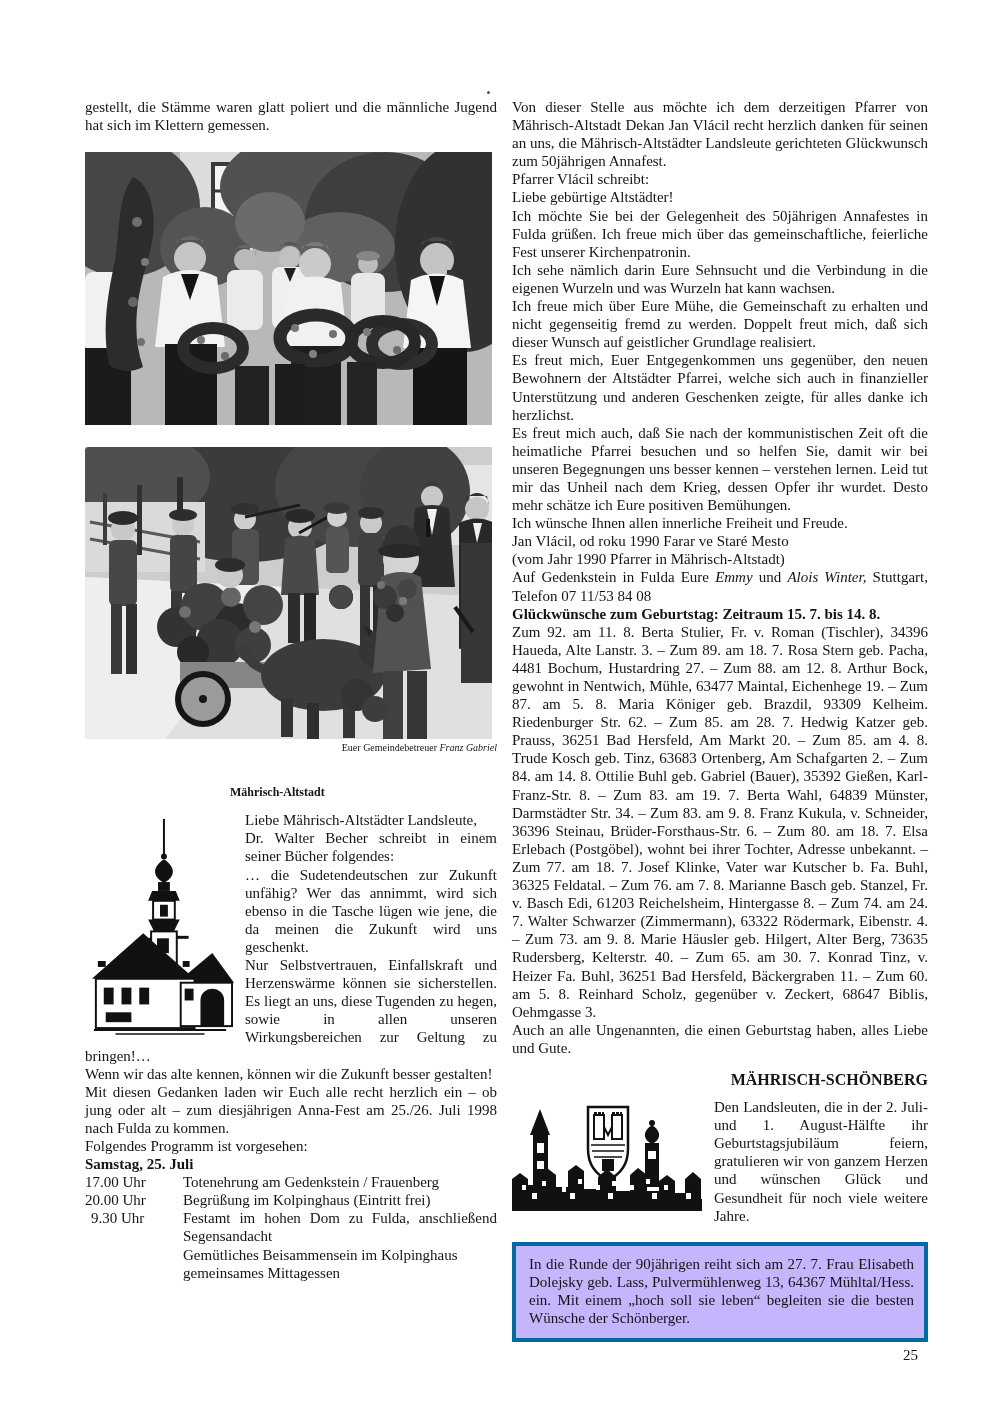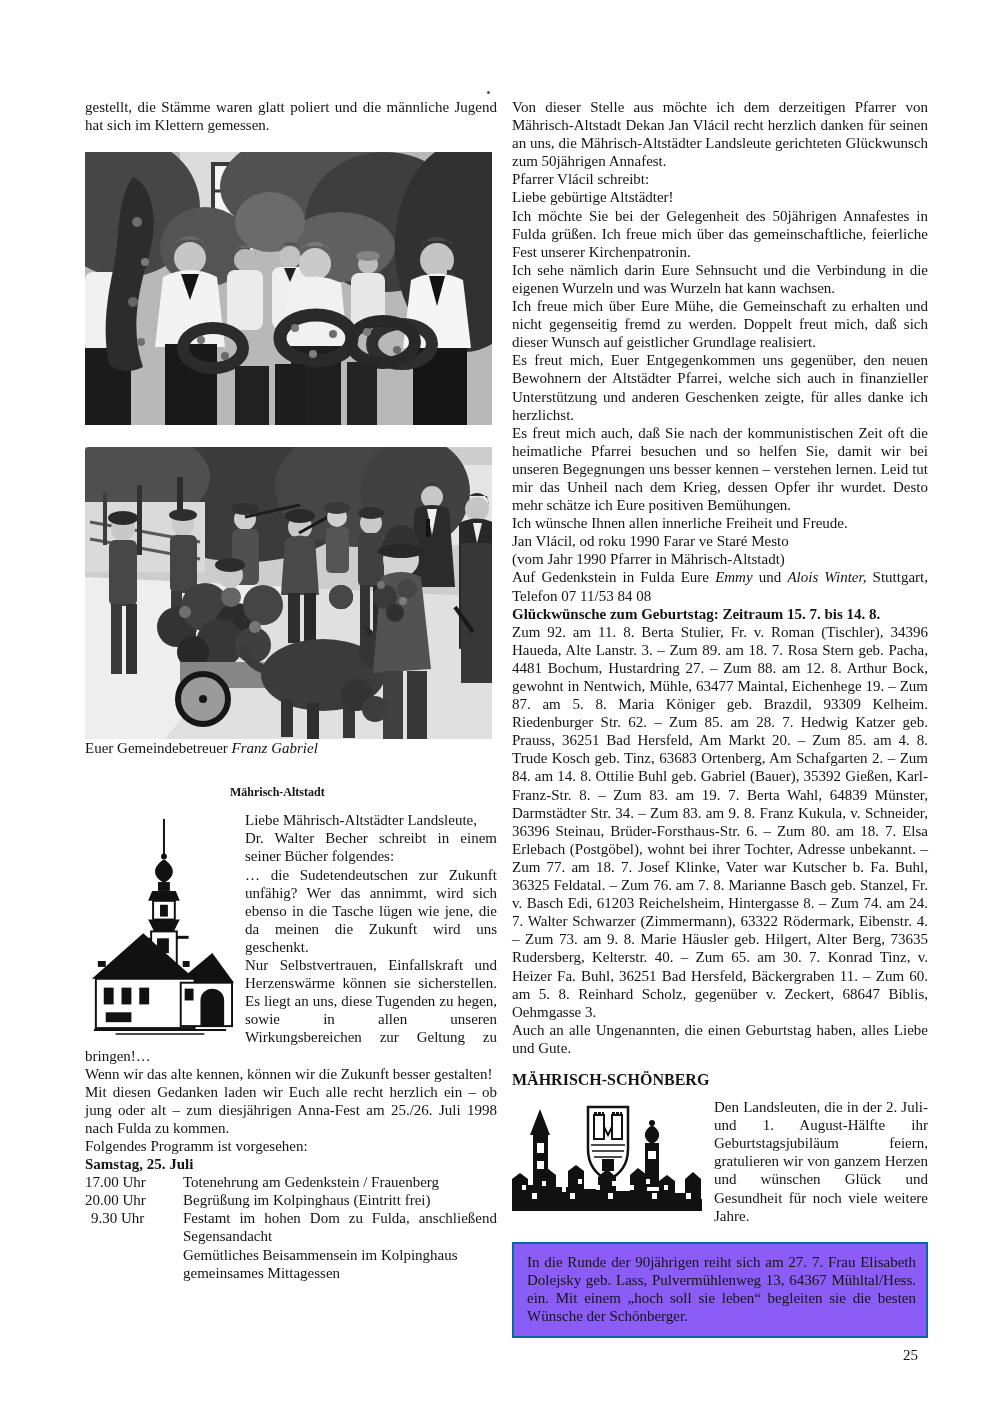--- a/index.html
+++ b/index.html
@@ -15,35 +15,35 @@
   .col-left{left:85px;width:412px;}
   .col-right{left:512px;width:416px;}
   .doc{font-size:15px;line-height:18.1px;text-align:justify;}
   .doc p{margin:0;}
   .b{font-weight:normal;}
   .i{font-style:italic;}
   .photo{width:407px;display:block;background:#bbb;}
   .photo svg{display:block;width:100%;height:100%;filter:grayscale(1) contrast(1.02);}
   .photo1{height:273px;margin-top:18px;}
   .photo2{height:292px;margin-top:22px;}
-  .caption{margin-top:9px;text-align:left;font-size:15px;line-height:18px;}
+  .caption{margin-top:9px;text-align:right;font-size:10px;line-height:18px;}
   .altstadt-heading{font-weight:bold;font-size:12px;margin:26px 0 10px 145px;}
   .church-float{float:left;width:150px;height:222px;margin:2px 10px 2px 0;}
   .church-float svg{width:100%;height:100%;display:block;}
   .prog-day{font-weight:bold;margin-top:7px;}
   .prog-row{display:grid;grid-template-columns:98px 1fr;}
   .prog-time.indent{padding-left:6px;}
   .birthday-intro{margin-top:13px;font-weight:bold;}
-  .schoenberg-heading{font-weight:bold;font-size:16px;text-align:left;margin:14px 0 9px 0;}
+  .schoenberg-heading{font-weight:bold;font-size:16px;text-align:right;margin:14px 0 9px 0;}
   .town-float{float:left;width:190px;height:112px;margin:3px 12px 2px 0;}
   .town-float svg{width:100%;height:100%;display:block;}
   .notice-box{
     margin-top:17px;
-    border:2px solid #0369a1;
-    background:#8b5cf6;
+    border:4px solid #0369a1;
+    background:#c4b5fd;
     padding:9px 10px 11px 13px;
   }
   .page-number{position:absolute;left:903px;top:1347px;font-size:15px;}
   .stray-dot{position:absolute;left:487px;top:91px;width:3px;height:3px;border-radius:50%;background:#555;}
   .clearfix::after{content:"";display:block;clear:both;}
 </style>
 </head>
 <body>
 
 <div class="stray-dot"></div>

